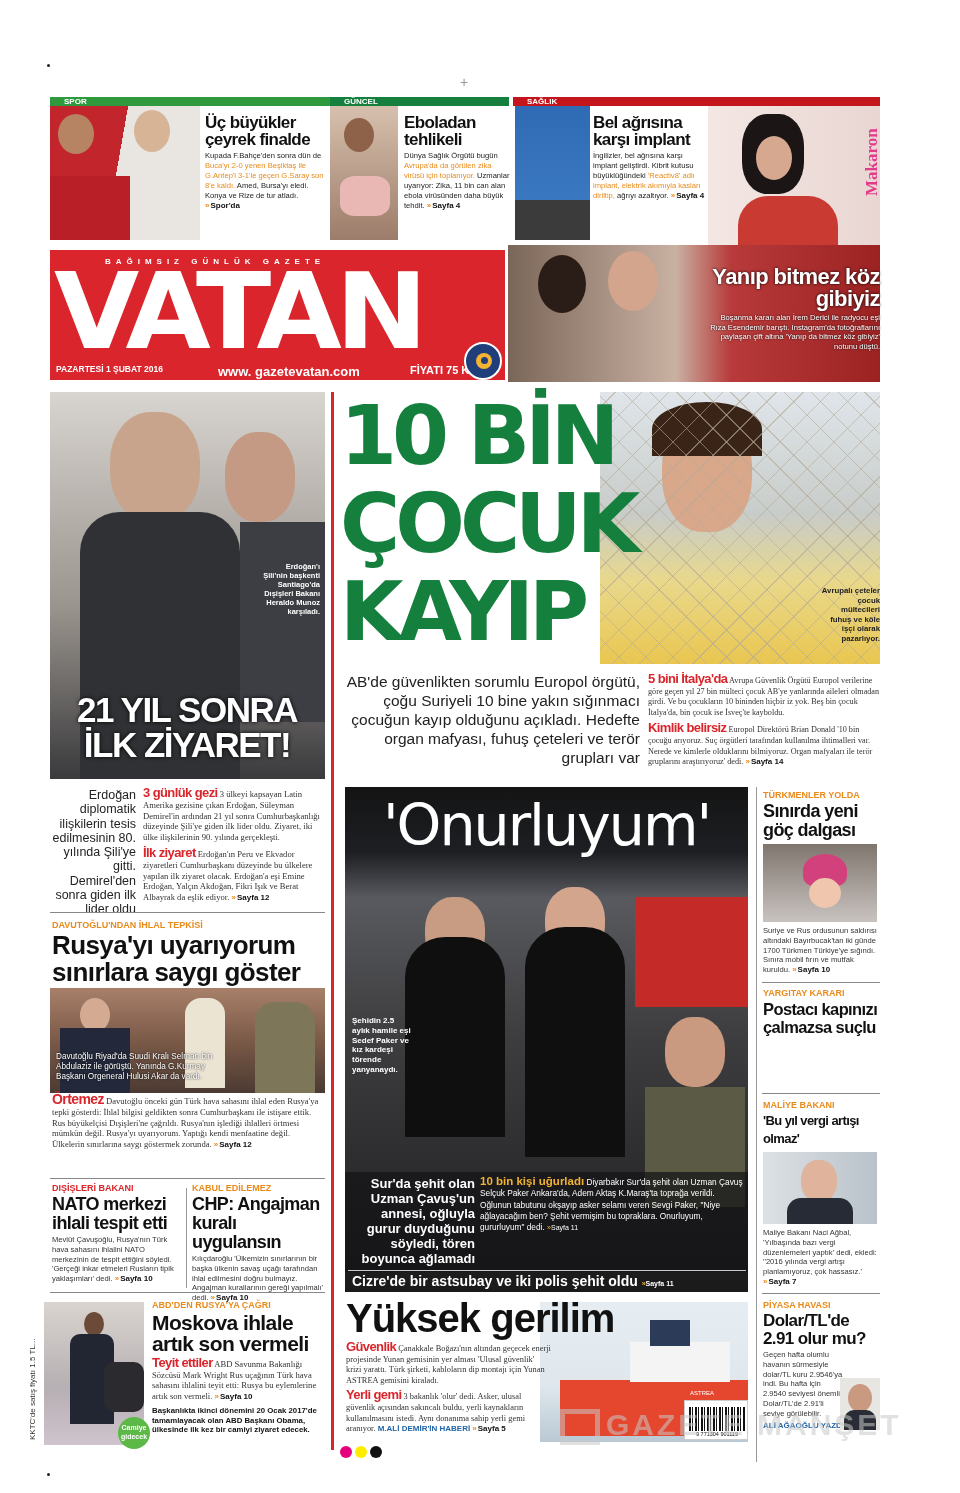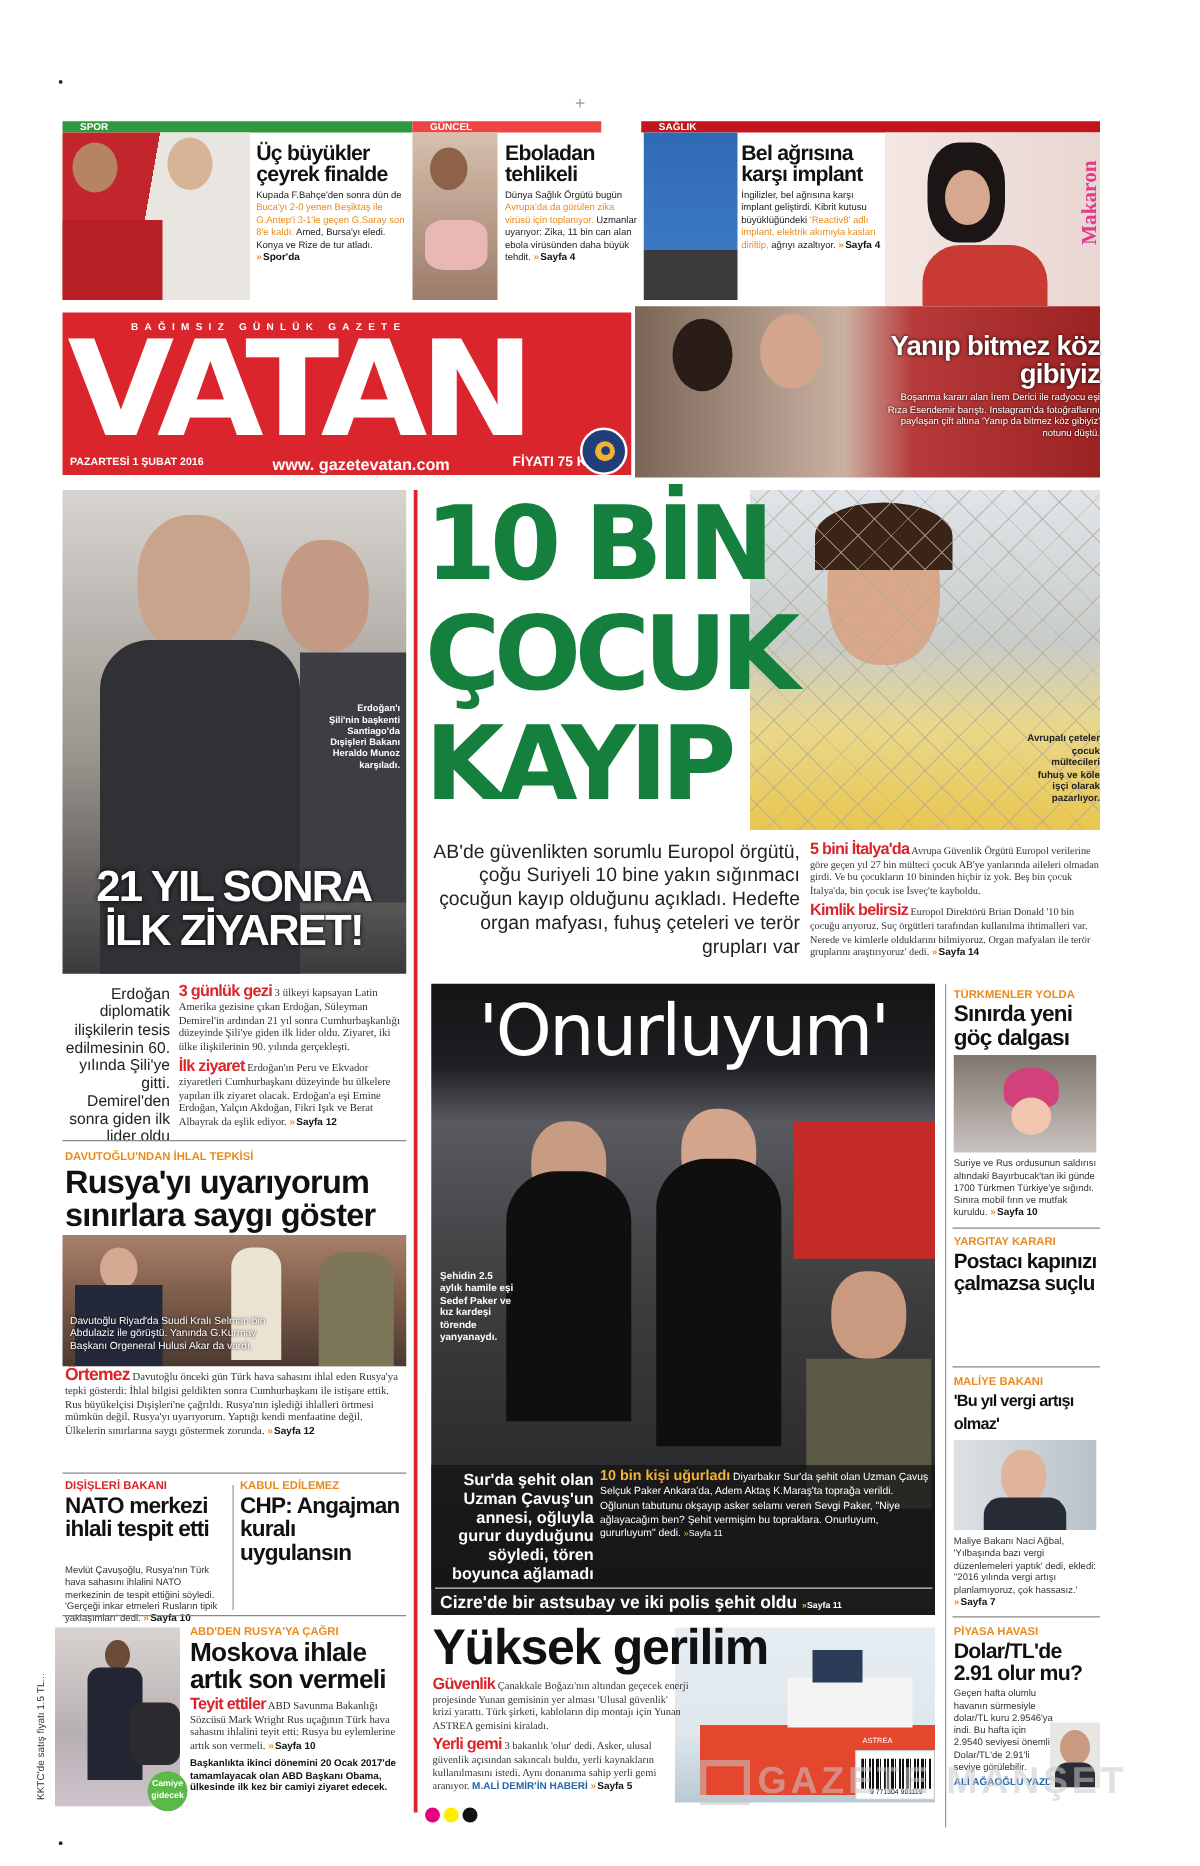--- a/index.html
+++ b/index.html
@@ -24,21 +24,21 @@
 </head>
 <body>
 
 <div class="abs dot" style="left:47px;top:64px"></div>
 <div class="abs dot" style="left:47px;top:1473px"></div>
 <div class="abs cross" style="left:460px;top:74px">+</div>
 
 <div class="strip" style="left:50px;width:280px;background:#2f9a3d">
     <span>SPOR</span>
   </div>
-<div class="strip" style="left:330px;width:151px;background:#ef4444">
+<div class="strip" style="left:330px;width:179px;background:#15803d">
     <span>GÜNCEL</span>
   </div>
 <div class="strip" style="left:513px;width:367px;background:#c4151c">
     <span>SAĞLIK</span>
   </div>
 
 <div class="photo" style="left:50px;top:106px;width:150px;height:134px;background:linear-gradient(100deg,#c2262c 0 45%,#e9e6e1 45% 100%)">
   <div class="abs" style="left:8px;top:8px;width:36px;height:40px;border-radius:50%;background:#b68462"></div>
   <div class="abs" style="left:84px;top:4px;width:36px;height:42px;border-radius:50%;background:#d7b496"></div>
   <div class="abs" style="left:0;top:70px;width:80px;height:64px;background:#b81f26"></div>
@@ -93,21 +93,21 @@
 
 <div class="photo" style="left:50px;top:392px;width:275px;height:387px;background:linear-gradient(#d8d4cf,#9b958f 55%,#3a3a3c 100%)">
   <div class="abs" style="left:60px;top:20px;width:90px;height:110px;border-radius:45%;background:#c9a48c"></div>
   <div class="abs" style="left:30px;top:120px;width:160px;height:267px;border-radius:40px 40px 0 0;background:#2f3134"></div>
   <div class="abs" style="left:175px;top:40px;width:70px;height:90px;border-radius:45%;background:#c49a84"></div>
   <div class="abs" style="left:190px;top:130px;width:85px;height:200px;background:#3c3e44"></div>
 </div>
 <div class="abs" style="left:262px;top:562px;width:58px;text-align:right;color:#fff;font-size:7.5px;font-weight:bold;line-height:9px">Erdoğan'ı Şili'nin başkenti Santiago'da Dışişleri Bakanı Heraldo Munoz karşıladı.</div>
 <div class="abs h-cond" style="left:52px;top:692px;width:270px;text-align:center;color:#fff;font-size:35px;line-height:35px;letter-spacing:-1.5px;text-shadow:0 0 4px #000">21 YIL SONRA İLK ZİYARET!</div>
 
-<div class="abs" style="left:52px;top:788px;width:84px;text-align:right;font-size:12.5px;line-height:14.3px;color:#222">Erdoğan diplomatik ilişkilerin tesis edilmesinin 60. yılında Şili'ye gitti. Demirel'den sonra giden ilk lider oldu</div>
+<div class="abs" style="left:52px;top:788px;width:84px;text-align:right;font-size:12.5px;line-height:14.3px;color:#222">Erdoğan diplomatik ilişkilerin tesis edilmesinin 80. yılında Şili'ye gitti. Demirel'den sonra giden ilk lider oldu</div>
 <div class="abs body-serif" style="left:143px;top:786px;width:180px;font-size:8.6px;line-height:10.8px">
   <span class="red h-cond" style="font-size:13px">3 günlük gezi</span><span> 3 ülkeyi kapsayan Latin Amerika gezisine çıkan Erdoğan, Süleyman Demirel'in ardından 21 yıl sonra Cumhurbaşkanlığı düzeyinde Şili'ye giden ilk lider oldu. Ziyaret, iki ülke ilişkilerinin 90. yılında gerçekleşti.</span>
   <div style="margin-top:3px"><span class="red h-cond" style="font-size:13px">İlk ziyaret</span><span> Erdoğan'ın Peru ve Ekvador ziyaretleri Cumhurbaşkanı düzeyinde bu ülkelere yapılan ilk ziyaret olacak. Erdoğan'a eşi Emine Erdoğan, Yalçın Akdoğan, Fikri Işık ve Berat Albayrak da eşlik ediyor.</span> <span class="sayfa">Sayfa 12</span></div>
 </div>
 <div class="rule" style="left:50px;top:912px;width:275px"></div>
 
 <div class="abs kicker orange" style="left:52px;top:920px">DAVUTOĞLU'NDAN İHLAL TEPKİSİ</div>
 <div class="photo" style="left:50px;top:988px;width:275px;height:105px;background:linear-gradient(#a8806a,#7b5a48 50%,#4b3a32)">
   <div class="abs" style="left:30px;top:10px;width:30px;height:34px;border-radius:50%;background:#d4ab92"></div>
   <div class="abs" style="left:10px;top:40px;width:70px;height:65px;background:#23293a"></div>
@@ -115,26 +115,27 @@
   <div class="abs" style="left:205px;top:14px;width:60px;height:91px;background:#7d7658;border-radius:20px 20px 0 0"></div>
 </div>
 <div class="abs h-cond" style="left:52px;top:932px;width:275px;font-size:26px;line-height:27px;color:#111;text-shadow:0 0 2px #fff">Rusya'yı uyarıyorum sınırlara saygı göster</div>
 <div class="abs" style="left:56px;top:1052px;width:175px;color:#fff;font-size:8.2px;line-height:10px;text-shadow:0 0 2px #000">Davutoğlu Riyad'da Suudi Kralı Selman bin Abdulaziz ile görüştü. Yanında G.Kurmay Başkanı Orgeneral Hulusi Akar da vardı.</div>
 <div class="abs body-serif" style="left:52px;top:1092px;width:272px;font-size:8.6px;line-height:10.8px"><span class="red h-cond" style="font-size:14px">Örtemez</span><span> Davutoğlu önceki gün Türk hava sahasını ihlal eden Rusya'ya tepki gösterdi: İhlal bilgisi geldikten sonra Cumhurbaşkanı ile istişare ettik. Rus büyükelçisi Dışişleri'ne çağrıldı. Rusya'nın işlediği ihlalleri örtmesi mümkün değil. Rusya'yı uyarıyorum. Yaptığı kendi menfaatine değil. Ülkelerin sınırlarına saygı göstermek zorunda.</span> <span class="sayfa">Sayfa 12</span></div>
 <div class="rule" style="left:50px;top:1178px;width:275px"></div>
 
 <div class="abs" style="left:52px;top:1183px;width:130px">
   <div class="kicker red">DIŞİŞLERİ BAKANI</div>
   <div class="h-cond" style="font-size:18px;line-height:19px;margin-top:2px">NATO merkezi ihlali tespit etti</div>
-  <div class="body-sans" style="font-size:7.6px;line-height:9.8px;margin-top:18px"><span>Mevlüt Çavuşoğlu, Rusya'nın Türk hava sahasını ihlalini NATO merkezinin de tespit ettiğini söyledi. 'Gerçeği inkar etmeleri Rusların tipik yaklaşımları' dedi.</span> <span class="sayfa">Sayfa 10</span></div>
+  <div class="body-sans" style="font-size:7.6px;line-height:9.8px;margin-top:2px"><span>Mevlüt Çavuşoğlu, Rusya'nın Türk hava sahasını ihlalini NATO merkezinin de tespit ettiğini söyledi. 'Gerçeği inkar etmeleri Rusların tipik yaklaşımları' dedi.</span> <span class="sayfa">Sayfa 10</span></div>
 </div>
 <div class="abs" style="left:186px;top:1188px;width:1px;height:100px;background:#999"></div>
 <div class="abs" style="left:192px;top:1183px;width:134px">
   <div class="kicker orange">KABUL EDİLEMEZ</div>
   <div class="h-cond" style="font-size:18px;line-height:19px;margin-top:2px">CHP: Angajman kuralı uygulansın</div>
+  <div class="body-sans" style="font-size:7.6px;line-height:9.8px;margin-top:2px"><span>Kılıçdaroğlu 'Ülkemizin sınırlarının bir başka ülkenin savaş uçağı tarafından ihlal edilmesini doğru bulmayız. Angajman kurallarının gereği yapılmalı' dedi.</span> <span class="sayfa">Sayfa 10</span></div>
 </div>
 <div class="rule" style="left:50px;top:1292px;width:275px"></div>
 
 <div class="abs" style="left:28px;top:1300px;width:12px;height:140px;writing-mode:vertical-rl;transform:rotate(180deg);font-size:8px;color:#333">KKTC'de satış fiyatı 1.5 TL...</div>
 <div class="photo" style="left:44px;top:1302px;width:100px;height:143px;background:linear-gradient(#d9d4cf,#b6afb3 60%,#cfc4cd)">
   <div class="abs" style="left:40px;top:10px;width:20px;height:24px;border-radius:50%;background:#6b4a38"></div>
   <div class="abs" style="left:26px;top:32px;width:44px;height:90px;background:#222633;border-radius:10px 10px 0 0"></div>
   <div class="abs" style="left:60px;top:60px;width:40px;height:50px;background:#2b2b2f;border-radius:10px"></div>
 </div>
 <div class="abs" style="left:118px;top:1417px;width:32px;height:32px;border-radius:50%;background:#5cb947;color:#fff;font-size:7px;font-weight:bold;text-align:center;line-height:8.5px;padding-top:7px">Camiye gidecek</div>

